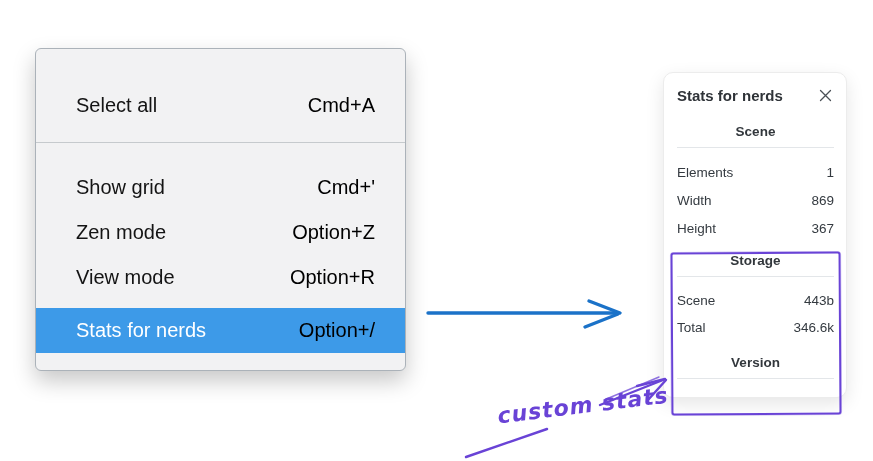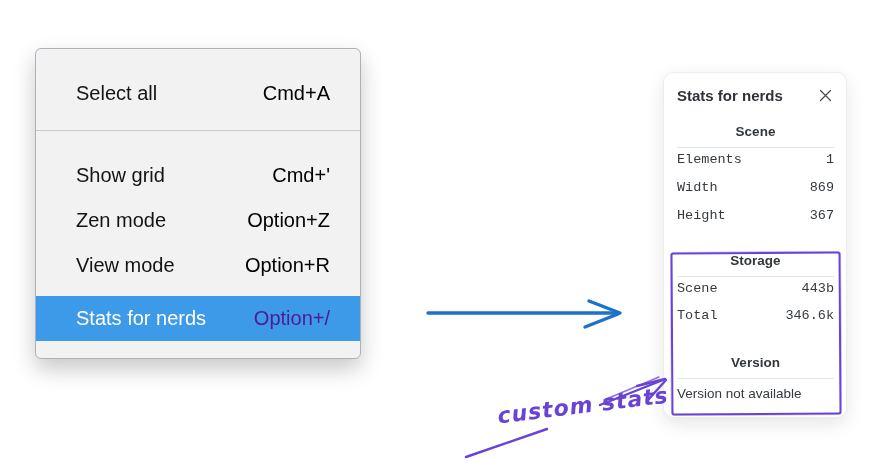--- a/index.html
+++ b/index.html
@@ -1,54 +1,54 @@
 <!DOCTYPE html>
 <html><head>
 <meta charset="utf-8">
 <style>
   * { margin:0; padding:0; box-sizing:border-box; }
   body { background:#ffffff; font-family:"Liberation Sans", sans-serif; }
   .stage { position:relative; width:873px; height:461px; background:#ffffff; overflow:hidden; }
 
   
   .menu {
-    position:absolute; left:35px; top:48px; width:326px;
+    position:absolute; left:35px; top:48px; width:371px;
     background:#f2f2f3;
     border:1px solid #abb2b9; border-radius:6px;
     box-shadow:0 10px 22px rgba(0,0,0,0.22);
-    padding:22px 0 17px 0;
+    padding:34px 0 17px 0;
     font-size:20px; color:#141414;
   }
   .menu-item {
     height:45px; display:flex; align-items:center; justify-content:space-between;
     padding:0 30px 0 40px; cursor:default;
   }
   .menu-item .shortcut { color:#000000; }
   .menu-item.selected { background:#3d9ae8; color:#ffffff; margin-top:8px; }
-  .menu-item.selected .shortcut { color:#4c1d95; }
+  .menu-item.selected .shortcut { color:#000000; }
   .menu-divider { height:1px; background:#c6cacd; margin:14px 0 22px 0; }
 
   
   .panel {
     position:absolute; left:663px; top:72px; width:184px;
     background:#ffffff; border:1px solid #ececec; border-radius:10px;
     box-shadow:0 6px 18px rgba(0,0,0,0.10);
     padding:13px 12px 14px 13px;
     font-size:13.5px; color:#343a40;
   }
   .panel-header { display:flex; align-items:center; justify-content:space-between; }
   .panel-title { font-weight:bold; font-size:15px; color:#2f3338; }
   .close-btn { background:none; border:none; padding:0; width:18px; height:18px; cursor:pointer;
                display:flex; align-items:center; justify-content:center; }
   .sec-head { text-align:center; font-weight:bold; font-size:13.5px; color:#32373c; }
   .sec-head.scene   { margin-top:20px; }
   .sec-head.storage { margin-top:17px; }
   .sec-head.version { margin-top:20px; }
   .sep { border:none; border-top:1px solid #e3e6e9; margin:8px 0 4px 0; }
-  .stat-row { display:flex; justify-content:space-between; align-items:flex-start; height:28px;font-family:Liberation Mono, monospace; }
+  .stat-row { display:flex; justify-content:space-between; align-items:flex-end; height:28px; }
   .stat-row.compact { height:27px; }
   .note { margin-top:7px; padding-bottom:2px; white-space:nowrap; }
 
   
   .custom-box {
     position:absolute; left:7px; top:179px; width:170px; height:163px;
     border:2px solid #6943d6; border-radius:3px;
     transform:rotate(-0.35deg);
     pointer-events:none;
     box-shadow:0 0 0 0.6px rgba(105,67,214,0.35);
@@ -124,21 +124,20 @@
       <span>Scene</span>
       <span>443b</span>
     </div>
     <div class="stat-row compact">
       <span>Total</span>
       <span>346.6k</span>
     </div>
 
     <div class="sec-head version">Version</div>
     <hr class="sep">
-    <div class="note">Version not available</div>
 
     <div class="custom-box"></div>
   </div>
 
   <svg class="overlay" width="873" height="461" viewBox="0 0 873 461">
     <g stroke="#1b72c8" stroke-width="3.4" stroke-linecap="round" fill="none">
       <path d="M428 313 L616 313"></path>
       <path d="M589 301 L620 313"></path>
       <path d="M585 327 L618 314"></path>
     </g>

